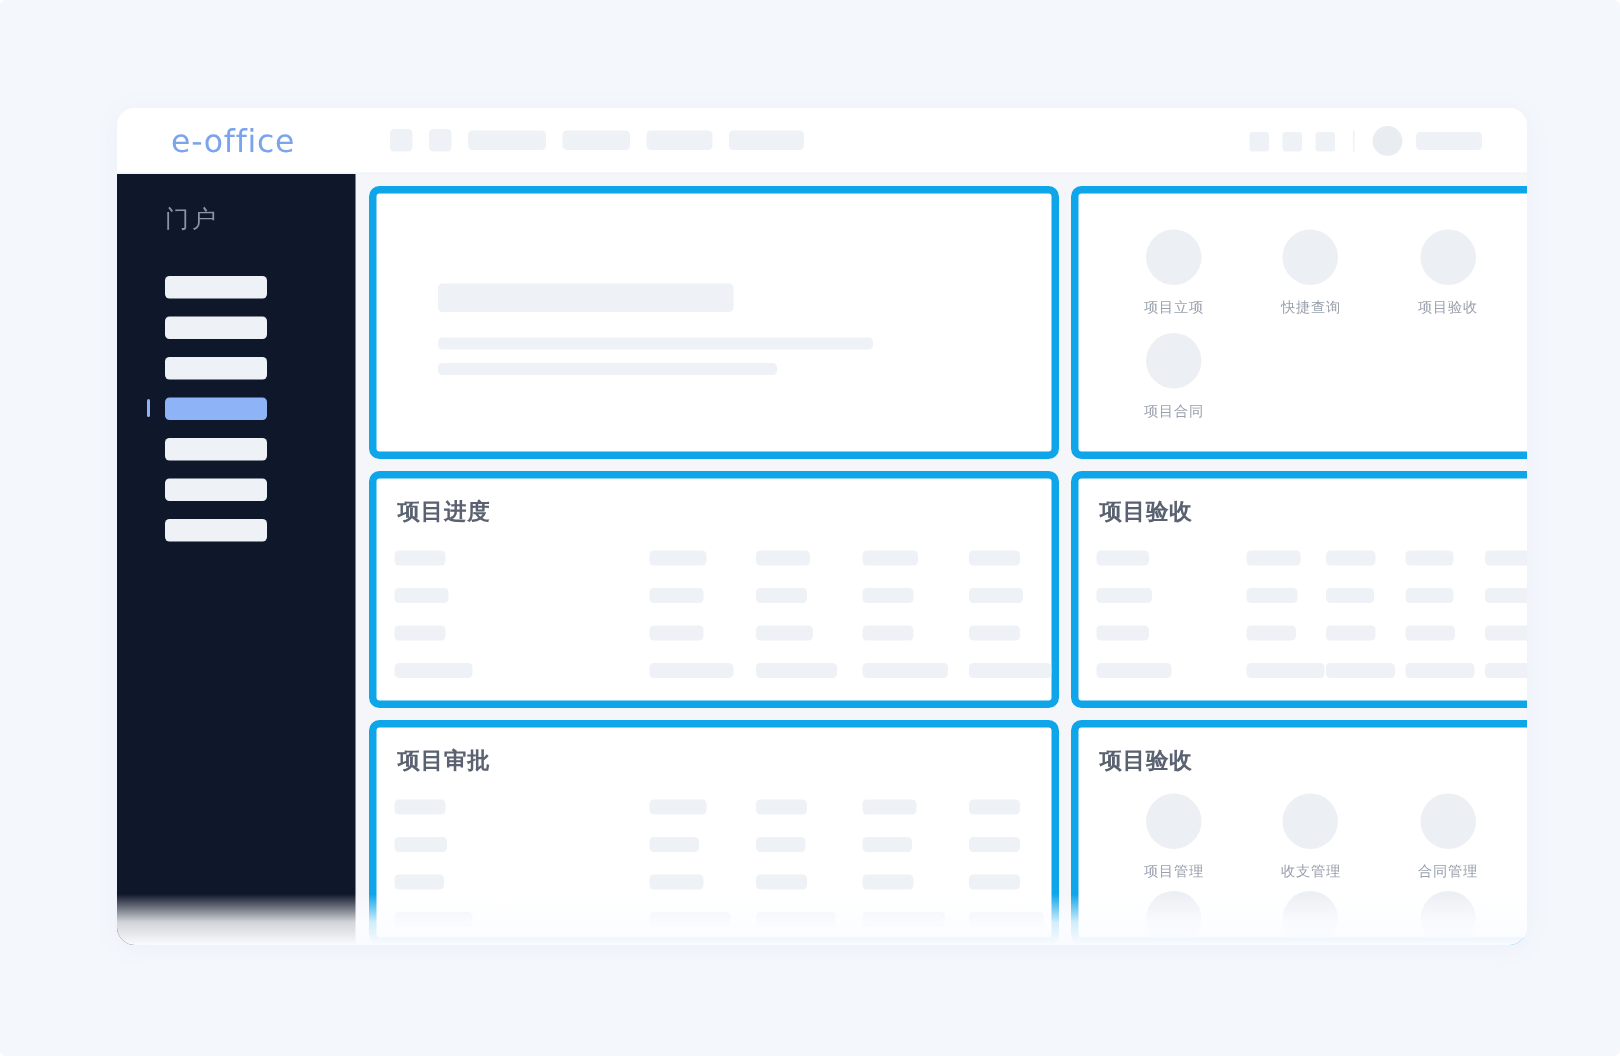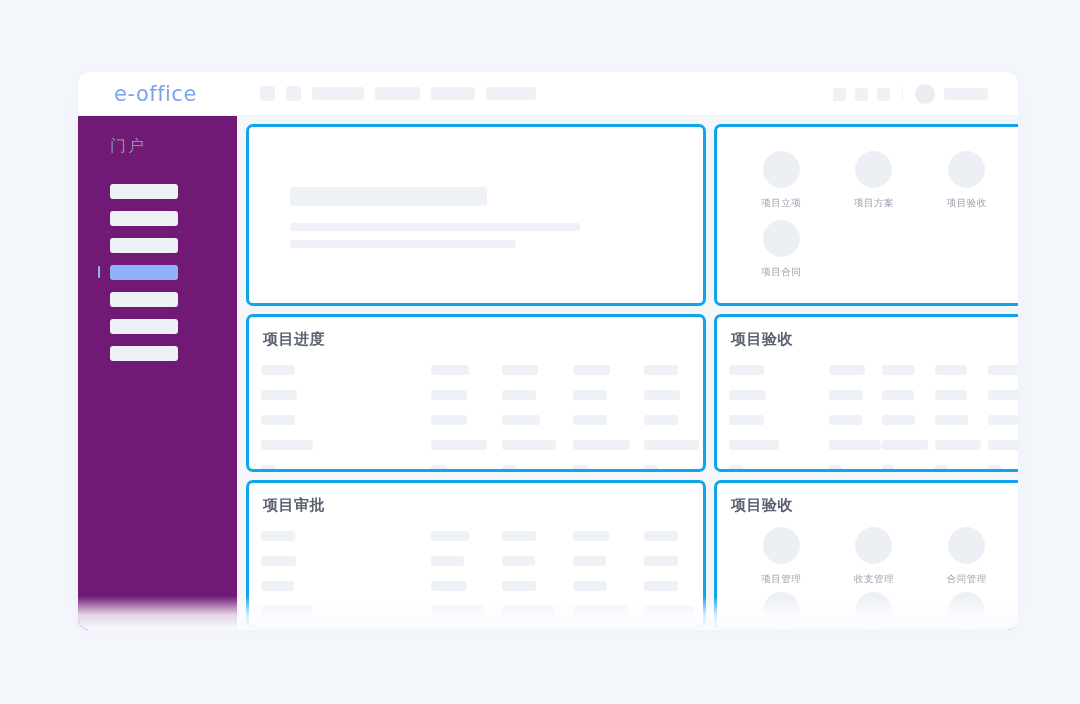--- a/index.html
+++ b/index.html
@@ -82,21 +82,21 @@
   
   #body-row {
     display: flex;
     height: 514px;
     width: 100%;
   }
 
   #sidebar {
     width: 160px;
     flex: 0 0 160px;
-    background: #701a75;
+    background: #0f172a;
     border-right: 1px solid #f0f3f7;
     padding-top: 20px;
     position: relative;
   }
 
   #sidebar-title {
     margin-left: 32px;
     font-size: 16px;
     color: #8c94a3;
     letter-spacing: 2px;
@@ -137,21 +137,21 @@
     display: grid;
     grid-template-columns: 460px 320px;
     grid-template-rows: 182px 158px auto;
     gap: 8px;
     overflow: hidden;
   }
 
   .card {
     background: #ffffff;
     border-radius: 7px;
-    border: 3px solid #0ea5e9;
+    border: 5px solid #0ea5e9;
     overflow: hidden;
     position: relative;
   }
 
   .card-title {
     font-size: 15px;
     color: #5a6170;
     font-weight: bold;
     padding: 13px 0 0 14px;
     letter-spacing: 0.5px;
@@ -282,21 +282,21 @@
         </div>
 
         <div class="card">
           <div class="icon-grid" id="quick-entry-grid">
               <div class="icon-cell">
                 <div class="icon-circle"></div>
                 <div class="icon-label">项目立项</div>
               </div>
               <div class="icon-cell">
                 <div class="icon-circle"></div>
-                <div class="icon-label">项目方案</div>
+                <div class="icon-label">快捷查询</div>
               </div>
               <div class="icon-cell">
                 <div class="icon-circle"></div>
                 <div class="icon-label">项目验收</div>
               </div>
               <div class="icon-cell">
                 <div class="icon-circle"></div>
                 <div class="icon-label">项目合同</div>
               </div>
             </div>

